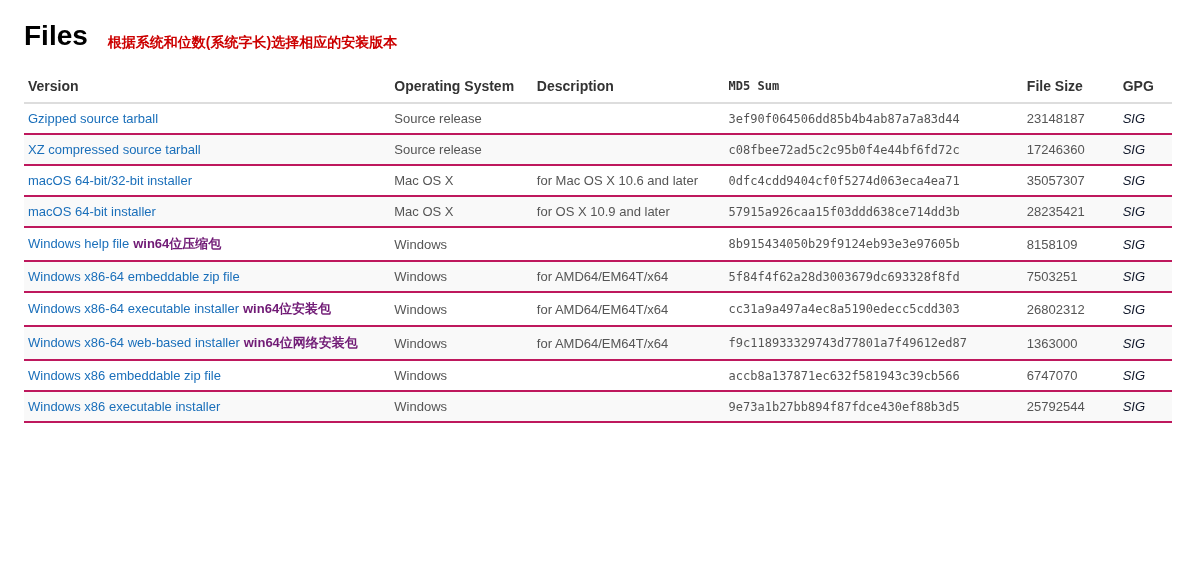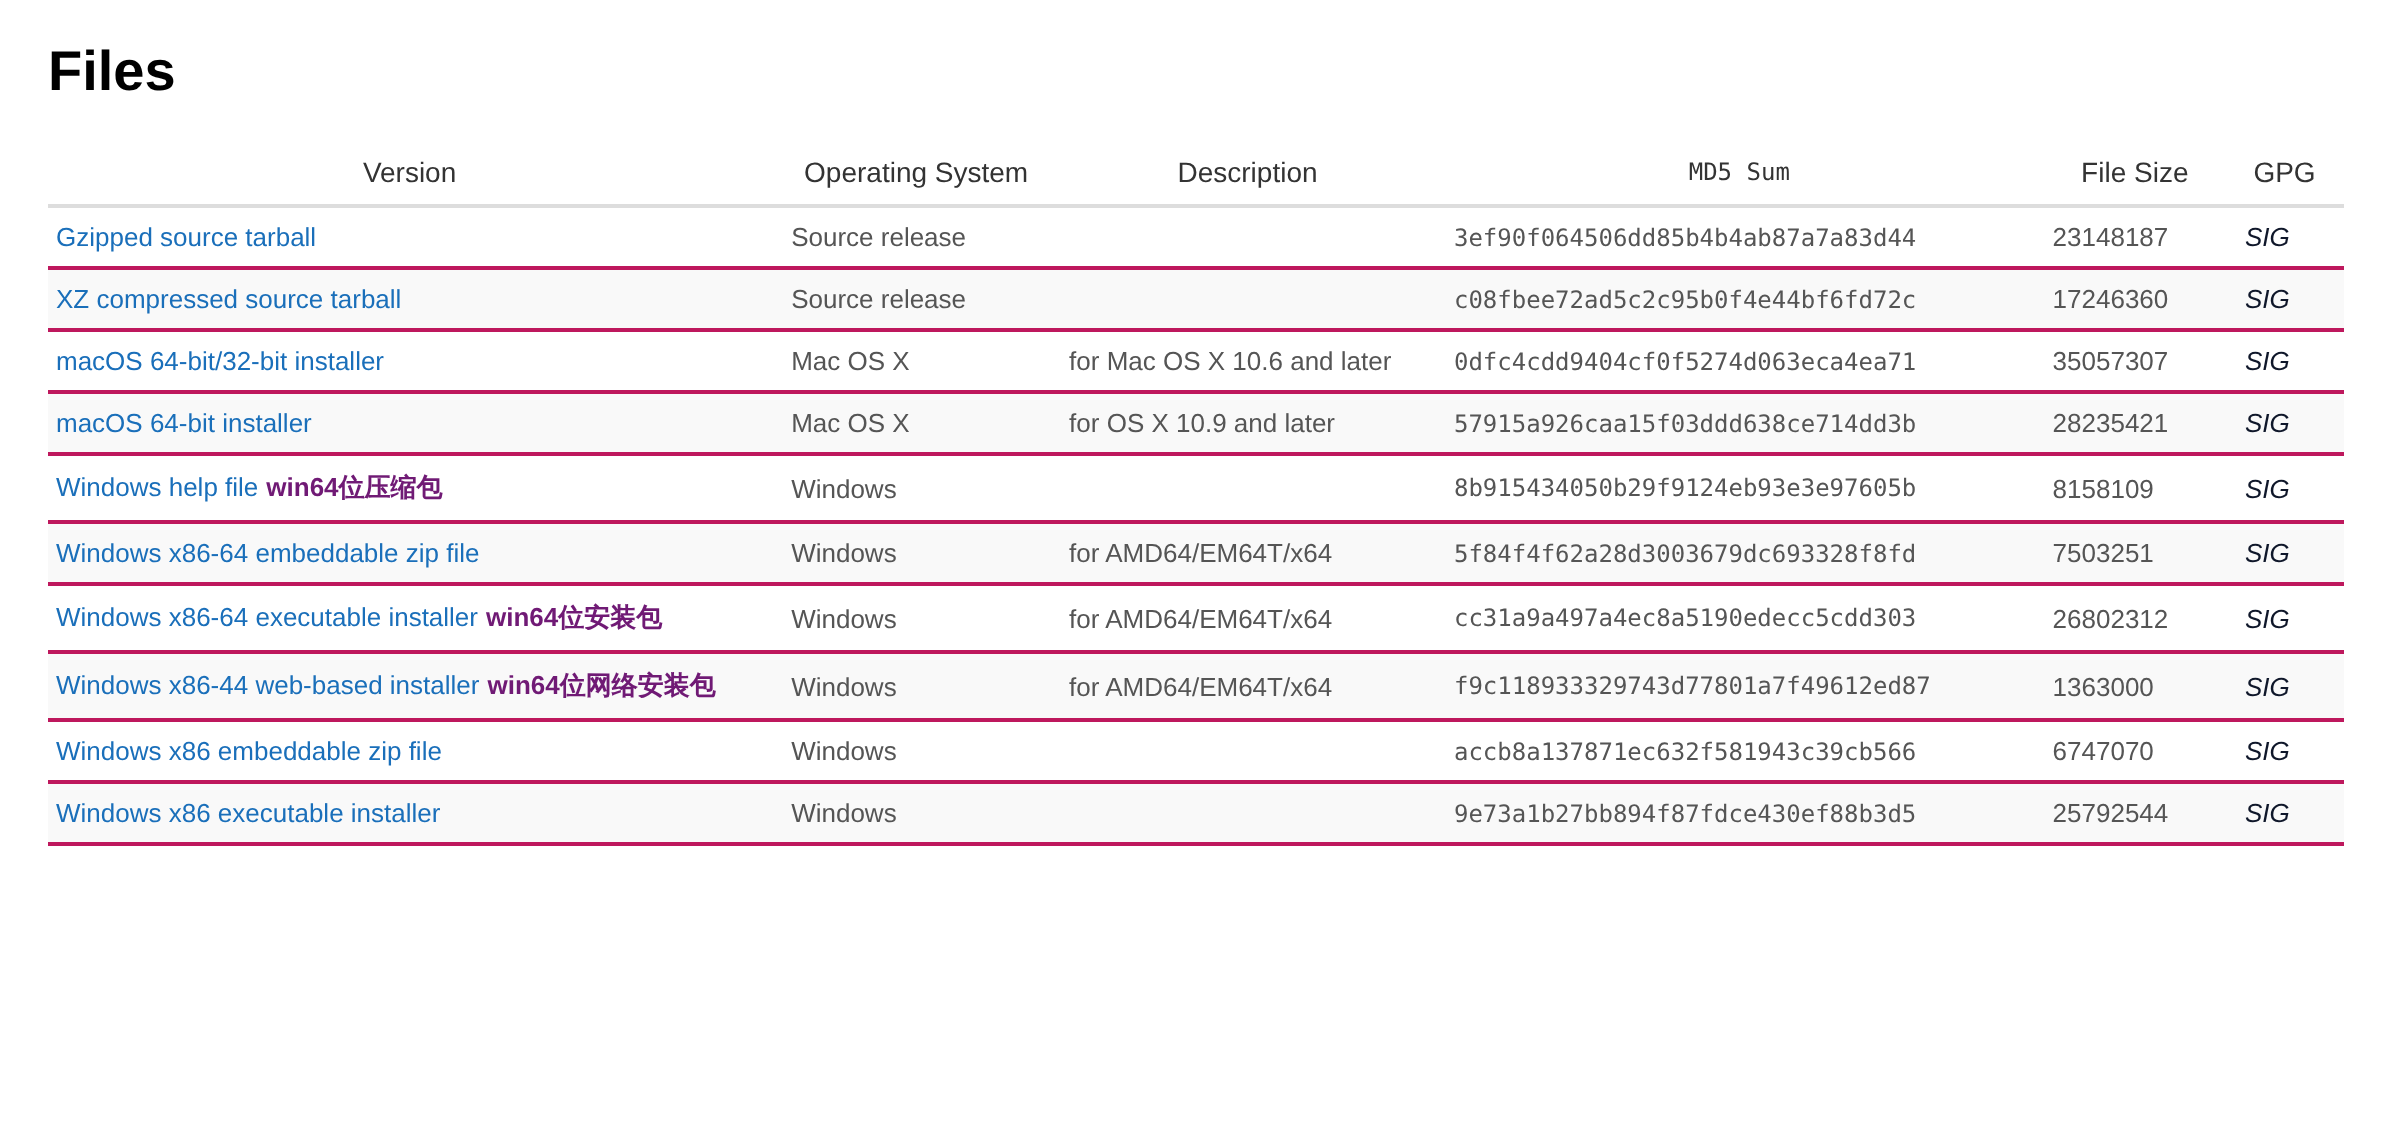--- a/index.html
+++ b/index.html
@@ -28,23 +28,23 @@
       font-weight: bold;
     }
     table {
       width: 100%;
       border-collapse: collapse;
     }
     thead tr {
       border-bottom: 2px solid #ddd;
     }
     thead th {
-      text-align: center;
+      text-align: left;
       padding: 8px 10px 8px 4px;
-      font-weight: normal;
+      font-weight: bold;
       color: #333;
       font-size: 14px;
     }
     tbody tr {
       border-bottom: 2px solid #be185d;
     }
     tbody tr:nth-child(even) {
       background: #f9f9f9;
     }
     tbody td {
@@ -77,20 +77,21 @@
     .td-desc { min-width: 180px; }
     .td-md5 { min-width: 280px; font-family: monospace; font-size: 12px; }
     .td-size { min-width: 90px; }
     .td-gpg { min-width: 50px; }
   </style>
 </head>
 <body>
 
 <div class="header-row">
   <h1>Files</h1>
+  <span class="subtitle">根据系统和位数(系统字长)选择相应的安装版本</span>
 </div>
 
 <table>
   <thead>
     <tr>
       <th class="td-version">Version</th>
       <th class="td-os">Operating System</th>
       <th class="td-desc">Description</th>
       <th class="td-md5">MD5 Sum</th>
       <th class="td-size">File Size</th>
@@ -148,21 +149,21 @@
       </tr>
       <tr>
         <td class="td-version link-cell"><a href="#">Windows x86-64 executable installer</a><span class="annotation">win64位安装包</span></td>
         <td class="td-os">Windows</td>
         <td class="td-desc">for AMD64/EM64T/x64</td>
         <td class="td-md5">cc31a9a497a4ec8a5190edecc5cdd303</td>
         <td class="td-size">26802312</td>
         <td class="td-gpg"><a href="#" class="sig-link">SIG</a></td>
       </tr>
       <tr>
-        <td class="td-version link-cell"><a href="#">Windows x86-44 web-based installer</a><span class="annotation">win64位网络安装包</span></td>
+        <td class="td-version link-cell"><a href="#">Windows x86-64 web-based installer</a><span class="annotation">win64位网络安装包</span></td>
         <td class="td-os">Windows</td>
         <td class="td-desc">for AMD64/EM64T/x64</td>
         <td class="td-md5">f9c118933329743d77801a7f49612ed87</td>
         <td class="td-size">1363000</td>
         <td class="td-gpg"><a href="#" class="sig-link">SIG</a></td>
       </tr>
       <tr>
         <td class="td-version link-cell"><a href="#">Windows x86 embeddable zip file</a></td>
         <td class="td-os">Windows</td>
         <td class="td-desc"></td>

